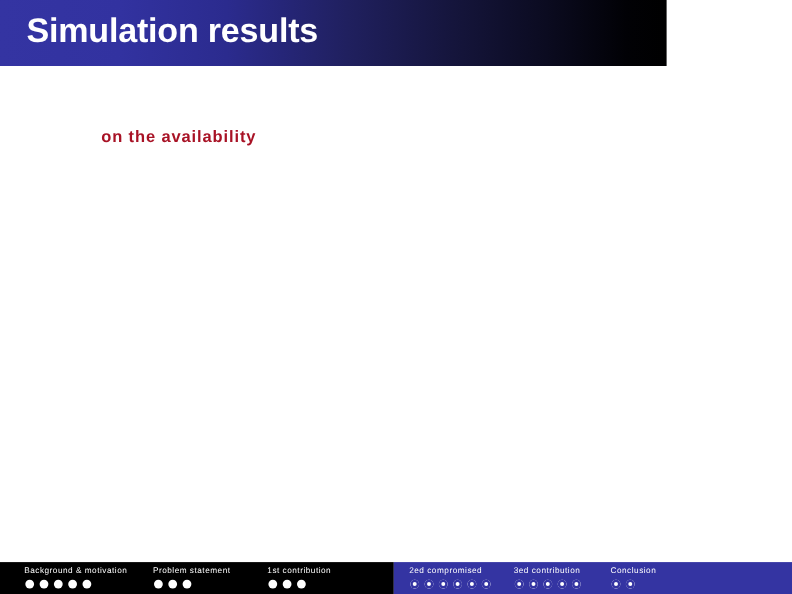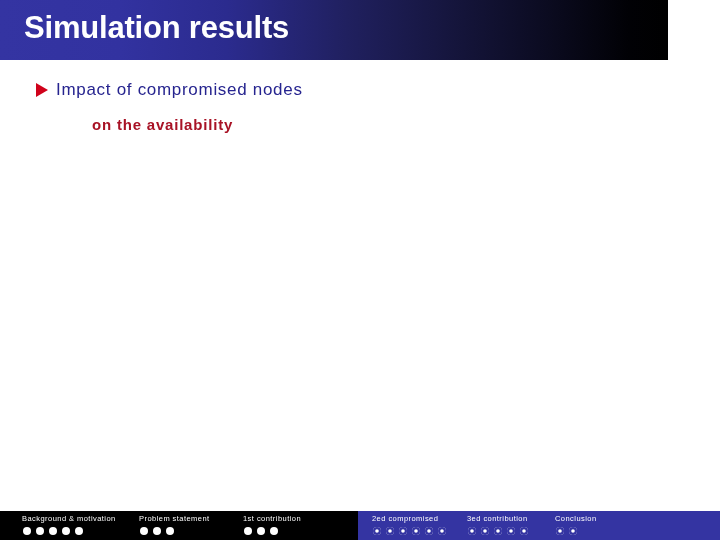--- a/index.html
+++ b/index.html
@@ -17,21 +17,21 @@
     height: 540px;
     background: #ffffff;
     overflow: hidden;
   }
 
   
   #header {
     position: absolute;
     left: 0;
     top: 0;
-    width: 668px;
+    width: 606px;
     height: 60px;
     background: linear-gradient(to right,
         #3434a2 0%,
         #3232a0 18%,
         #2b2b8e 34%,
         #20205f 52%,
         #15153c 68%,
         #0b0b20 82%,
         #010105 94%,
         #000000 100%);
@@ -162,24 +162,20 @@
 </head>
 <body>
 
 <div id="slide">
 
   <div id="header">
     <div id="header-title">Simulation results</div>
   </div>
 
   <div id="body">
-    <div class="bullet-row">
-      <span class="bullet-marker"></span>
-      <span class="bullet-text-1">Impact of compromised nodes</span>
-    </div>
     <div class="bullet-text-2">on the availability</div>
   </div>
 
   <div id="footer">
     <div id="footer-left-bg"></div>
     <div id="footer-right-bg"></div>
     <div id="footer-sections">
         <div class="nav-section" style="left: 22px;">
           <div class="nav-label">Background &amp; motivation</div>
           <div class="nav-dots">

